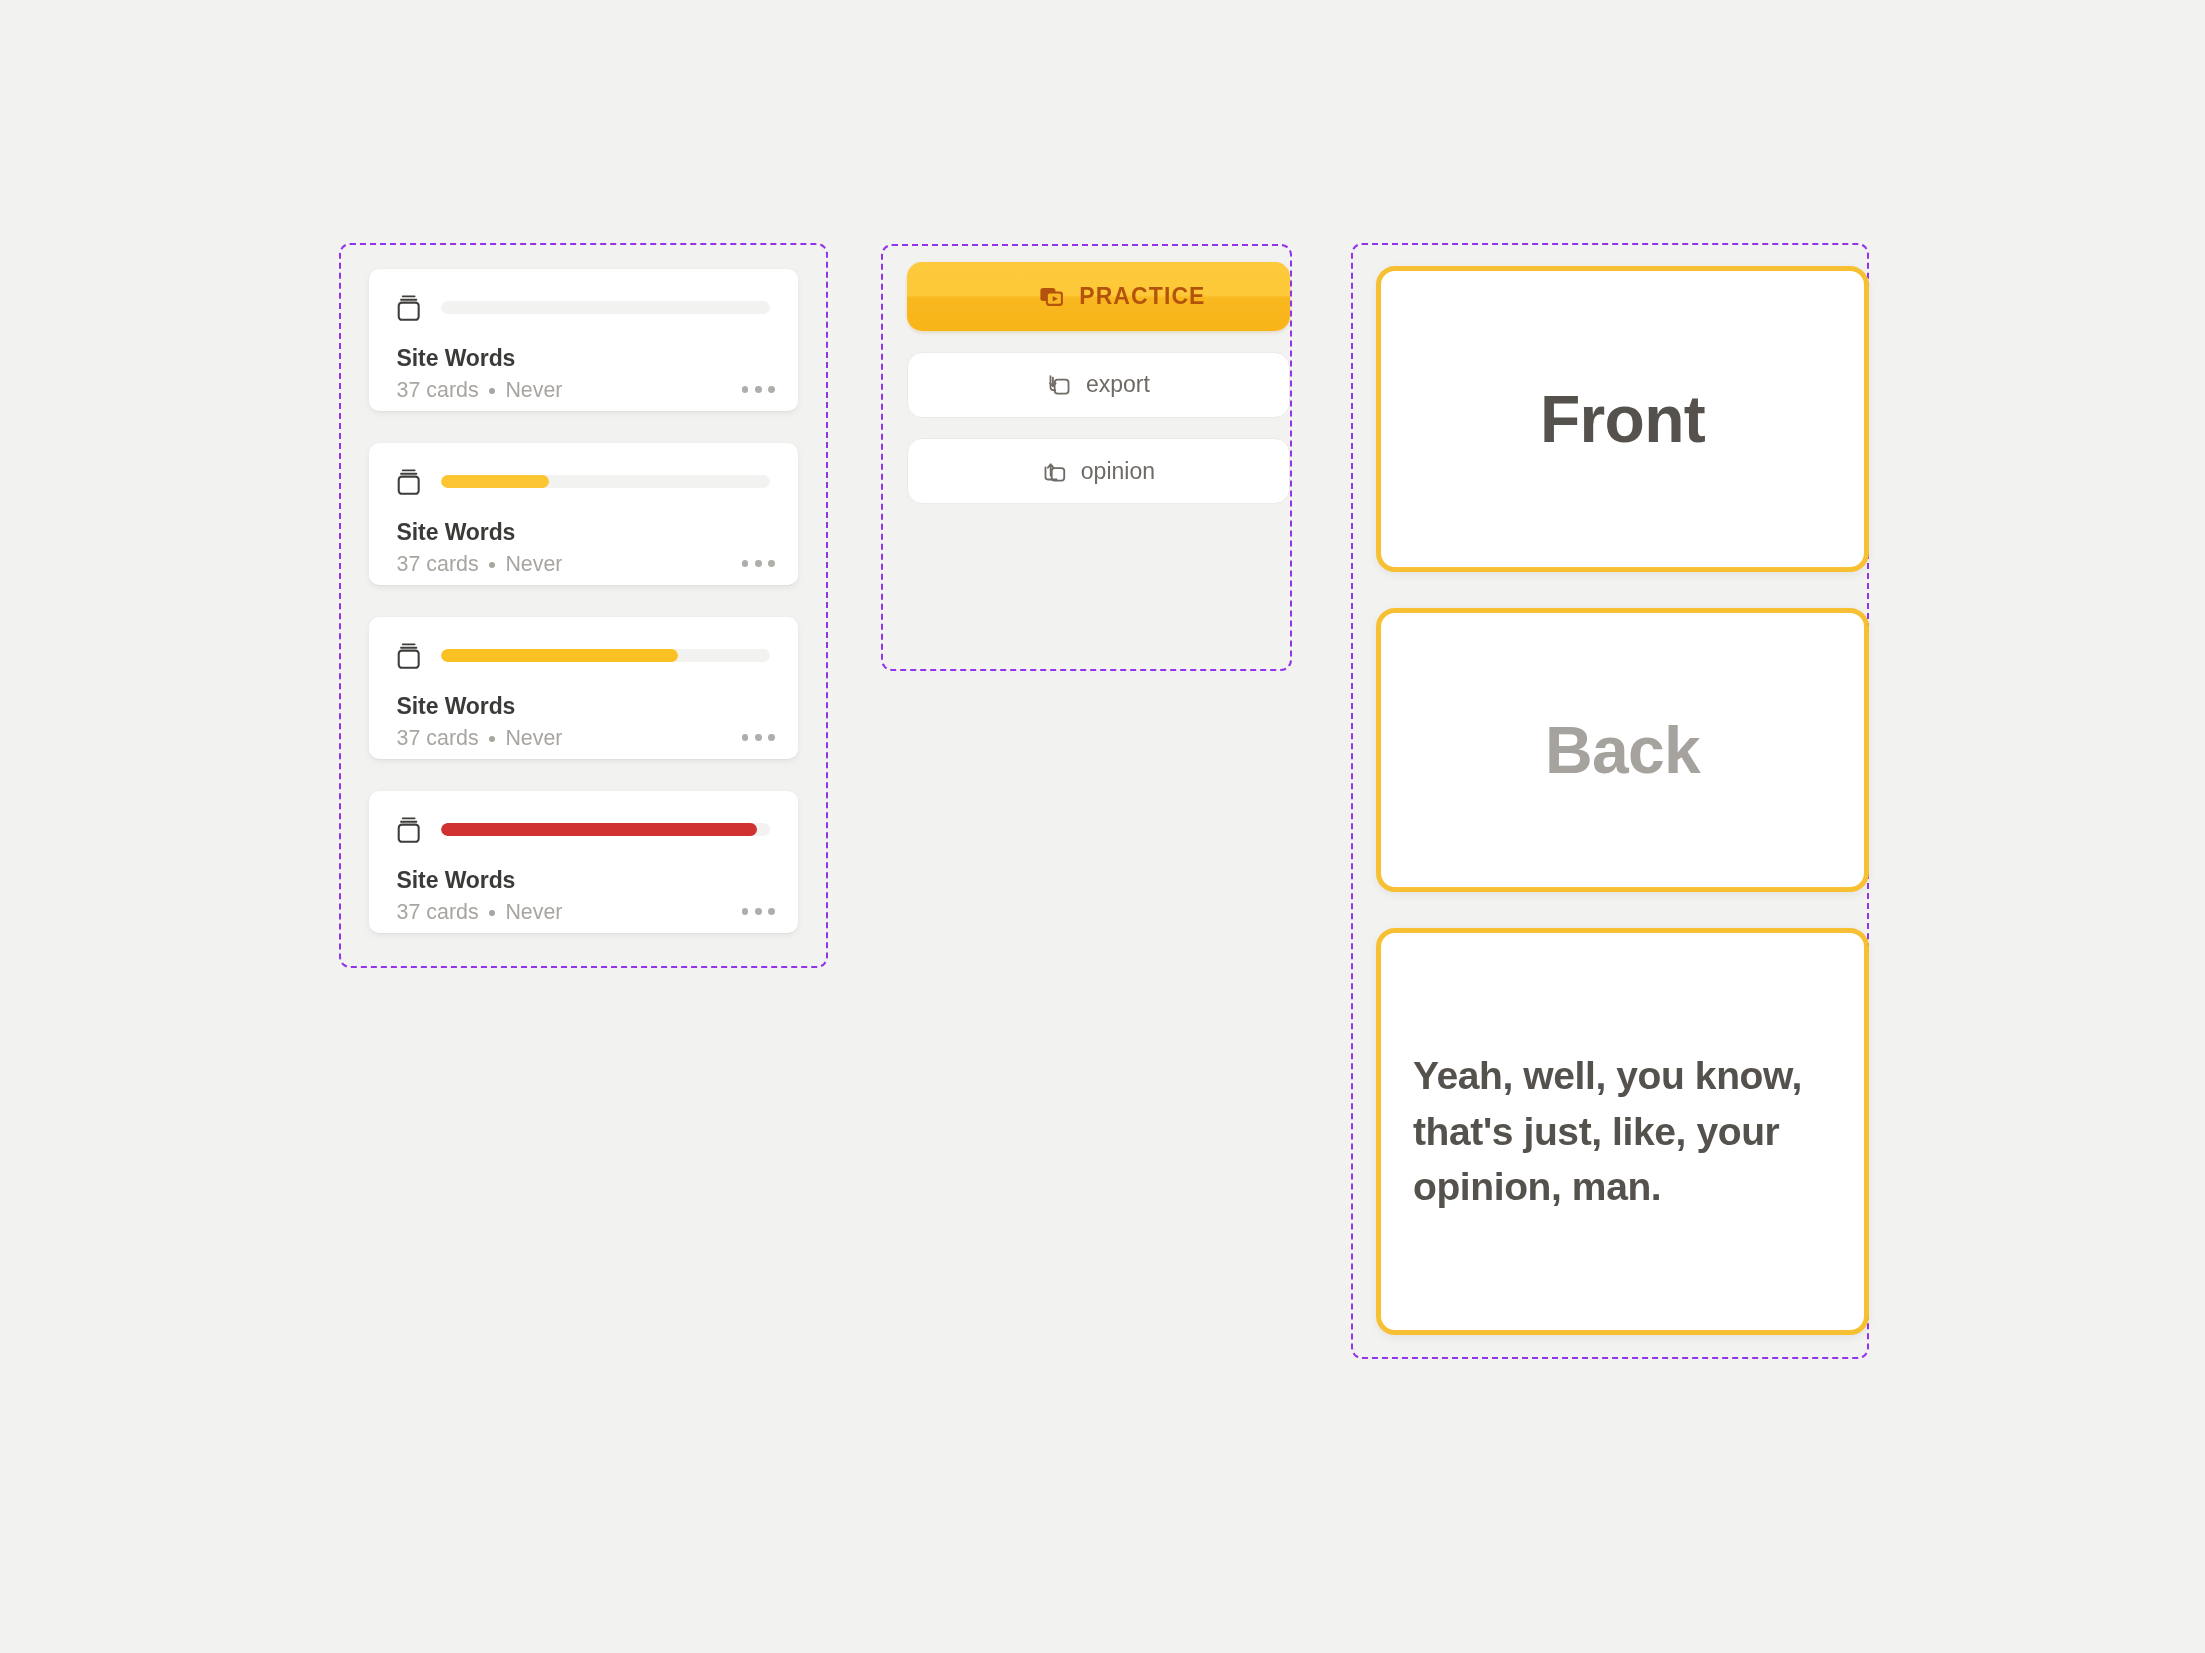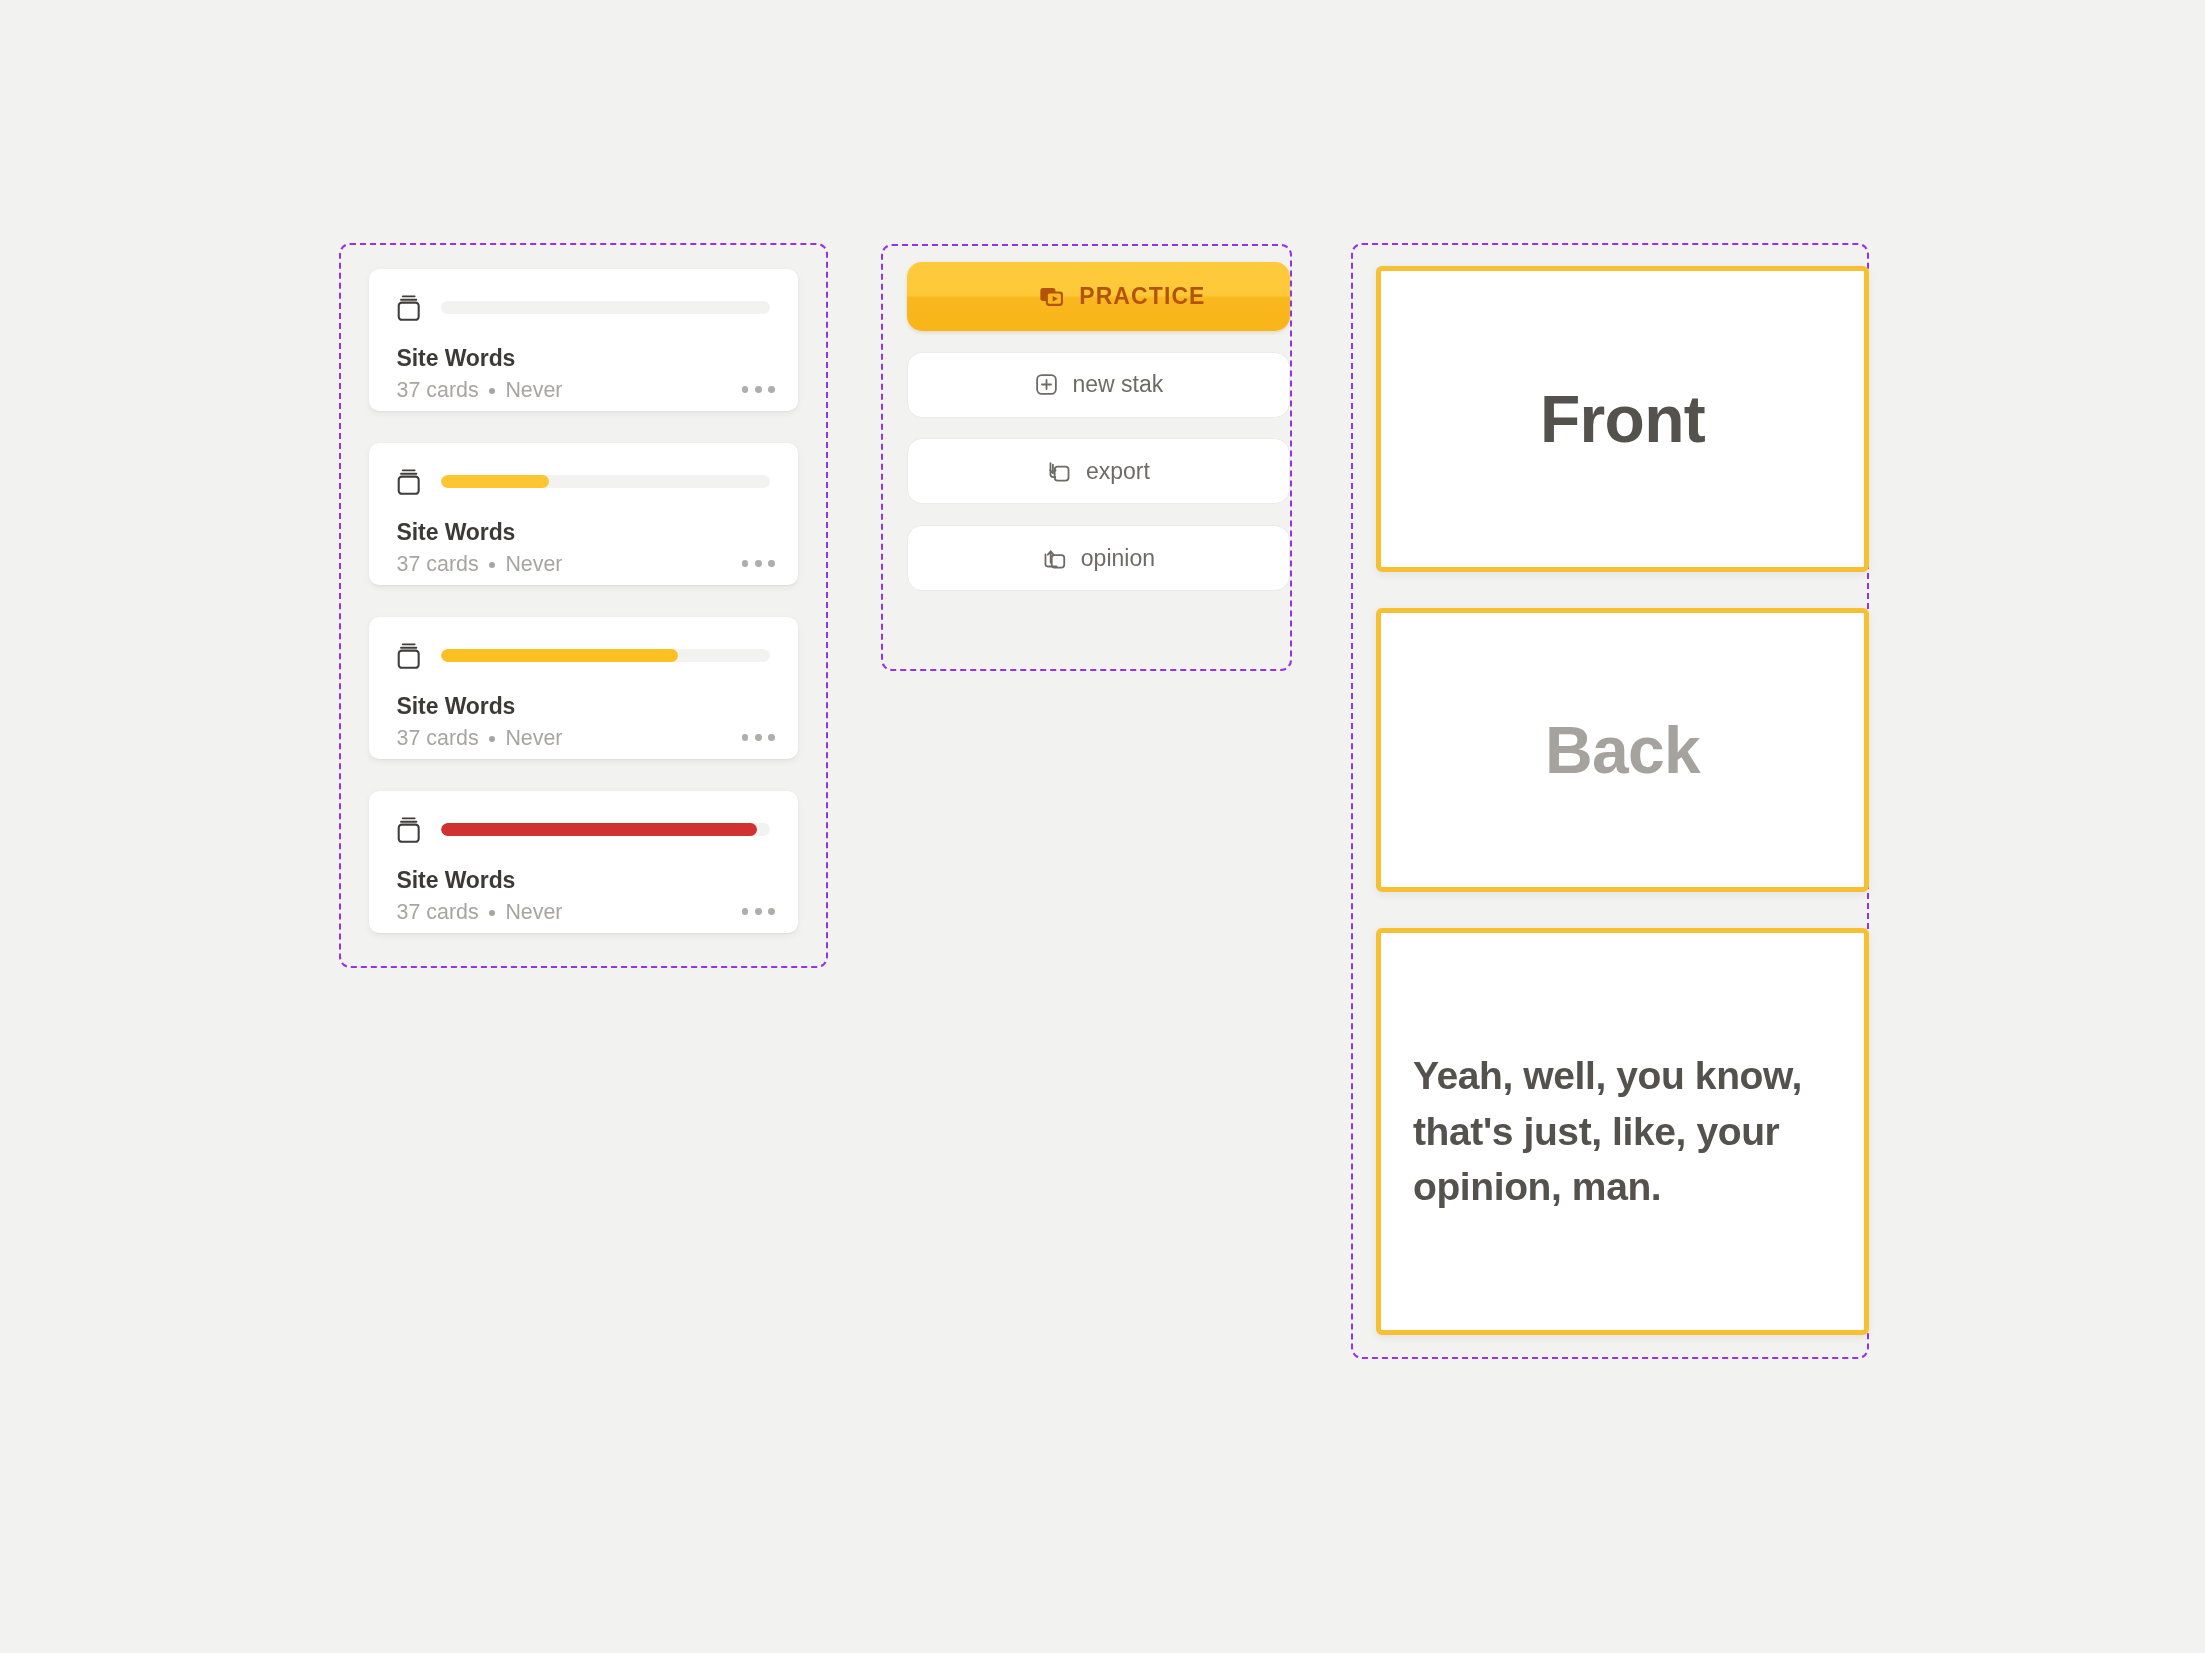--- a/index.html
+++ b/index.html
@@ -158,21 +158,21 @@
     top: 266px;
     width: 493px;
     display: flex;
     flex-direction: column;
     gap: 36px;
   }
 
   .preview-card {
     background: #ffffff;
     border: 5.5px solid #f7c033;
-    border-radius: 6px;
+    border-radius: 19px;
     box-shadow: 0 2.1px 8.3px rgba(0,0,0,0.06);
     display: flex;
     align-items: center;
     padding: 0 23.4px;
   }
 
   #preview-front { height: 306px; justify-content: center; }
   #preview-back  { height: 284px; justify-content: center; }
   #preview-quote { height: 407px; justify-content: flex-start; padding-left: 32px; }
 
@@ -311,27 +311,20 @@
     <button class="btn-practice">
       <svg width="26" height="26" viewBox="0 0 38 38">
         <rect x="2" y="6" width="22" height="19" rx="4" fill="#b4540c"></rect>
         <rect x="10" y="11" width="25" height="21" rx="4.5" fill="#b4540c"></rect>
         <rect x="13" y="14" width="19" height="15" rx="2.5" fill="#f9b81f"></rect>
         <path d="M20 17.5 L27.5 21.5 L20 25.5 Z" fill="#b4540c"></path>
       </svg>
       <span>PRACTICE</span>
     </button>
 
-    <button class="btn-ghost">
-      <svg width="25" height="25" viewBox="0 0 36 36">
-        <rect x="4.5" y="4.5" width="27" height="27" rx="6.5" fill="none" stroke="#6f6a64" stroke-width="2.6"></rect>
-        <path d="M18 11.5 V24.5 M11.5 18 H24.5" stroke="#6f6a64" stroke-width="2.6" stroke-linecap="round"></path>
-      </svg>
-      <span>new stak</span>
-    </button>
 
     <button class="btn-ghost">
       <svg width="25" height="25" viewBox="0 0 36 36">
         <rect x="11" y="11" width="20" height="20" rx="4.5" fill="none" stroke="#6f6a64" stroke-width="2.6"></rect>
         <path d="M5 6 V22 a4 4 0 0 0 4 4 H12" fill="none" stroke="#6f6a64" stroke-width="2.6" stroke-linecap="round"></path>
         <path d="M8.5 8 V20 M4.5 16 L8.5 20.5 L12.5 16" fill="none" stroke="#6f6a64" stroke-width="2.6" stroke-linecap="round" stroke-linejoin="round"></path>
       </svg>
       <span>export</span>
     </button>
 

